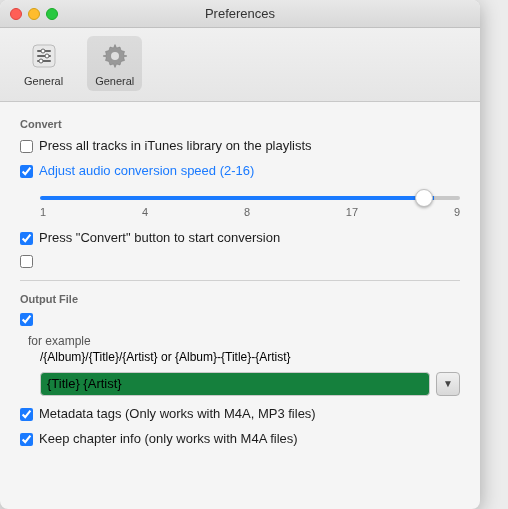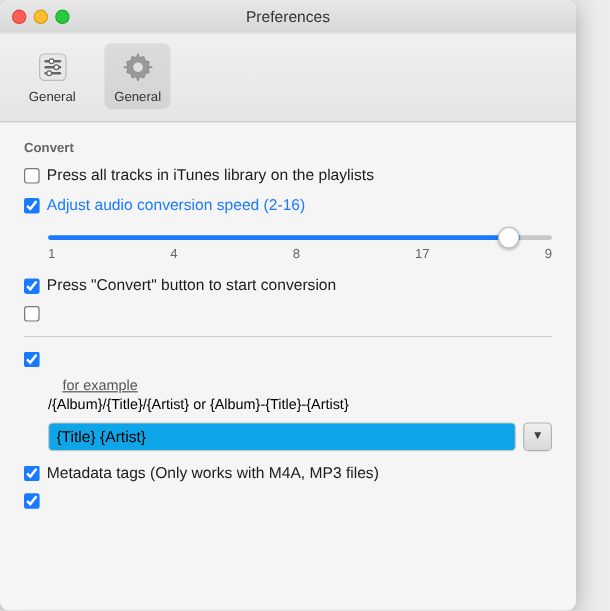--- a/index.html
+++ b/index.html
@@ -145,42 +145,41 @@
       color: #666;
     }
     .divider {
       height: 1px;
       background: #d0d0d0;
       margin: 12px 0;
     }
     .example-text {
       font-size: 12px;
       color: #555;
-      margin: 4px 0 2px 32px;
-      text-decoration: underline;
+      margin: 4px 0 2px 8px;
     }
     .example-path {
       font-size: 12px;
       color: #000000;
       margin: 0 0 8px 20px;
     }
     .input-row {
       display: flex;
       align-items: center;
       gap: 6px;
       margin: 6px 0 10px 20px;
     }
     .text-input {
       flex: 1;
       height: 24px;
       border: 1px solid #c8c8c8;
       border-radius: 4px;
       padding: 0 6px;
       font-size: 13px;
-      background: #0ea5e9;
+      background: #15803d;
       outline: none;
     }
     .dropdown-btn {
       width: 24px;
       height: 24px;
       background: linear-gradient(to bottom, #f0f0f0, #d8d8d8);
       border: 1px solid #b0b0b0;
       border-radius: 4px;
       cursor: pointer;
       display: flex;
@@ -278,20 +277,21 @@
       </div>
 
       <div class="checkbox-row">
         <input type="checkbox" id="cb-uncheck" style="">
       </div>
     </div>
 
     <div class="divider"></div>
 
     <div>
+      <div class="section-header">Output File</div>
 
       <div class="checkbox-row">
         <input type="checkbox" id="cb-rename" checked="" style="">
       </div>
 
       <div class="example-text">for example</div>
       <div class="example-path">/{Album}/{Title}/{Artist} or {Album}-{Title}-{Artist}</div>
 
       <div class="input-row">
         <input type="text" class="text-input" value="{Title} {Artist}" style="">
@@ -300,17 +300,18 @@
         </button>
       </div>
 
       <div class="checkbox-row">
         <input type="checkbox" id="cb-meta" checked="" style="">
         <label class="checkbox-label" for="cb-meta">Metadata tags (Only works with M4A, MP3 files)</label>
       </div>
 
       <div class="checkbox-row">
         <input type="checkbox" id="cb-chapter" checked="" style="">
+        <label class="checkbox-label" for="cb-chapter">Keep chapter info (only works with  M4A files)</label>
       </div>
     </div>
 
   </div>
 </div>
 
 </body></html>

